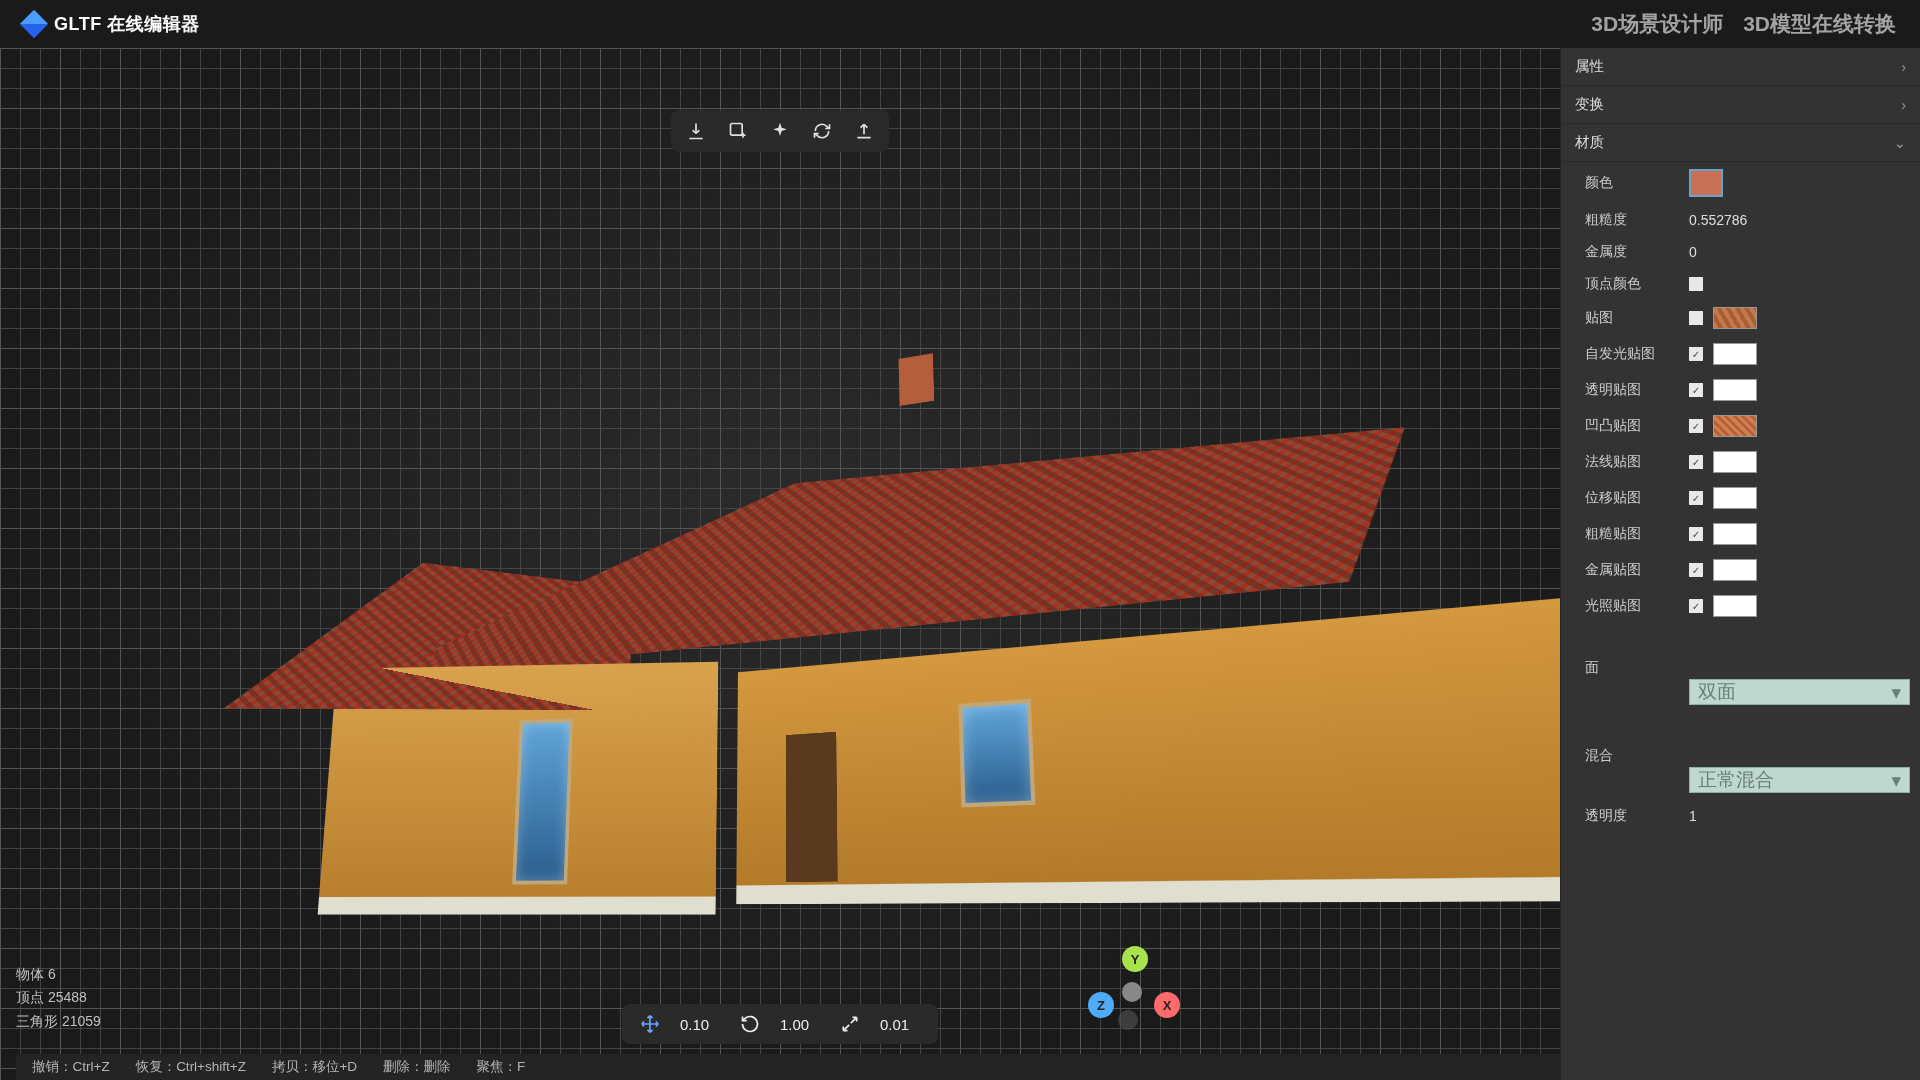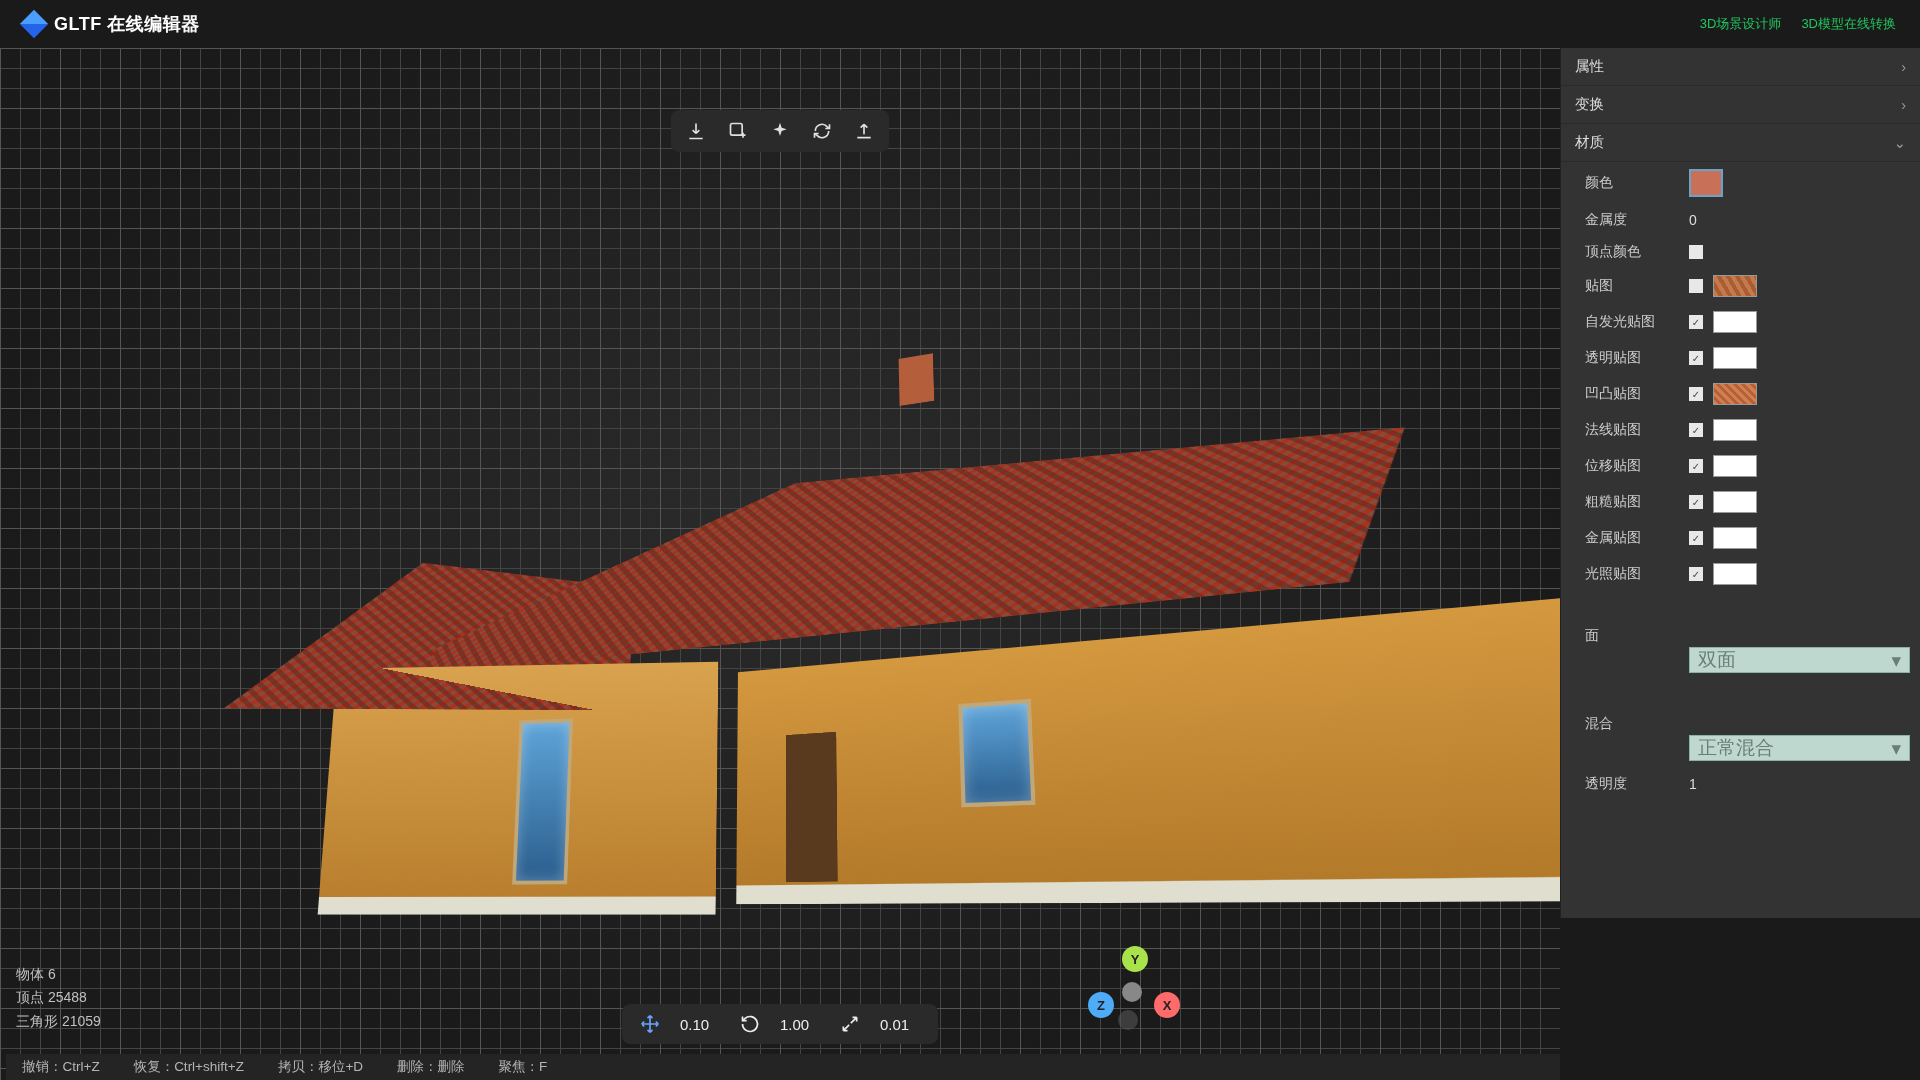--- a/index.html
+++ b/index.html
@@ -25,21 +25,21 @@
   padding: 0 24px;
 }
 .logo-block { display: flex; align-items: center; gap: 10px; }
 .logo-diamond {
   width: 20px; height: 20px;
   background: linear-gradient(135deg, #4a9eff 50%, #2563eb 50%);
   transform: rotate(45deg);
 }
 .logo-text { font-size: 18px; font-weight: 700; color: #fff; letter-spacing: 0.5px; }
 .header-links { margin-left: auto; display: flex; gap: 20px; }
-.header-link { color: #22c55e; font-size: 13px; cursor: pointer; }
+.header-link { color: #a3a3a3; font-size: 21px; cursor: pointer; font-weight: bold; }
 
 
 .viewport {
   position: absolute;
   top: 48px; left: 0;
   width: 1560px;
   height: 1032px;
   background:
     linear-gradient(#555 1px, transparent 1px) 0 0 / 60px 60px,
     linear-gradient(90deg, #555 1px, transparent 1px) 0 0 / 60px 60px,
@@ -134,27 +134,27 @@
 
 .stats {
   position: absolute;
   left: 16px; bottom: 46px;
   line-height: 1.7;
   color: #c0c0c0;
   font-size: 14px;
 }
 .shortcuts {
   position: absolute;
-  left: 6px; right: 0; bottom: 0;
+  left: 16px; right: 0; bottom: 0;
   height: 26px;
   padding-left: 16px;
   background: #242424;
   display: flex;
   align-items: center;
-  gap: 34px;
+  gap: 26px;
   color: #b5b5b5;
   font-size: 13.5px;
 }
 .shortcuts span { white-space: pre; }
 
 
 .bottom-toolbar {
   position: absolute;
   left: 50%; bottom: 36px;
   transform: translateX(-50%);
@@ -186,21 +186,21 @@
 .gizmo .center { left: 32px; top: 32px; background: #888; width:20px; height:20px; }
 .gizmo .y { left: 32px; top: -4px; background: #a9e34b; }
 .gizmo .x { left: 64px; top: 42px; background: #ff6b6b; }
 .gizmo .z { left: -2px; top: 42px; background: #4dabf7; }
 .gizmo .faded { left: 28px; top: 60px; background: #555; opacity:.6; width:20px; height:20px; }
 
 
 .panel {
   position: absolute;
   top: 48px; right: 0;
-  width: 360px; height: 870px;
+  width: 360px; height: 1032px;
   background: #333333;
   border-left: 1px solid #222;
   overflow-y: auto;
 }
 .section-header {
   height: 38px;
   display: flex;
   align-items: center;
   padding: 0 14px;
   color: #ddd;
@@ -376,20 +376,24 @@
   <div class="section-header">
     <span>材质</span>
     <span class="chev">⌄</span>
   </div>
 
   <div class="row">
     <div class="row-label">颜色</div>
     <div class="color-swatch"></div>
   </div>
   <div class="row">
+    <div class="row-label">粗糙度</div>
+    <div class="row-value">0.552786</div>
+  </div>
+  <div class="row">
     <div class="row-label">金属度</div>
     <div class="row-value">0</div>
   </div>
   <div class="row">
     <div class="row-label">顶点颜色</div>
     <div class="chk"></div>
   </div>
   <div class="row">
     <div class="row-label">贴图</div>
     <div class="chk"></div>

